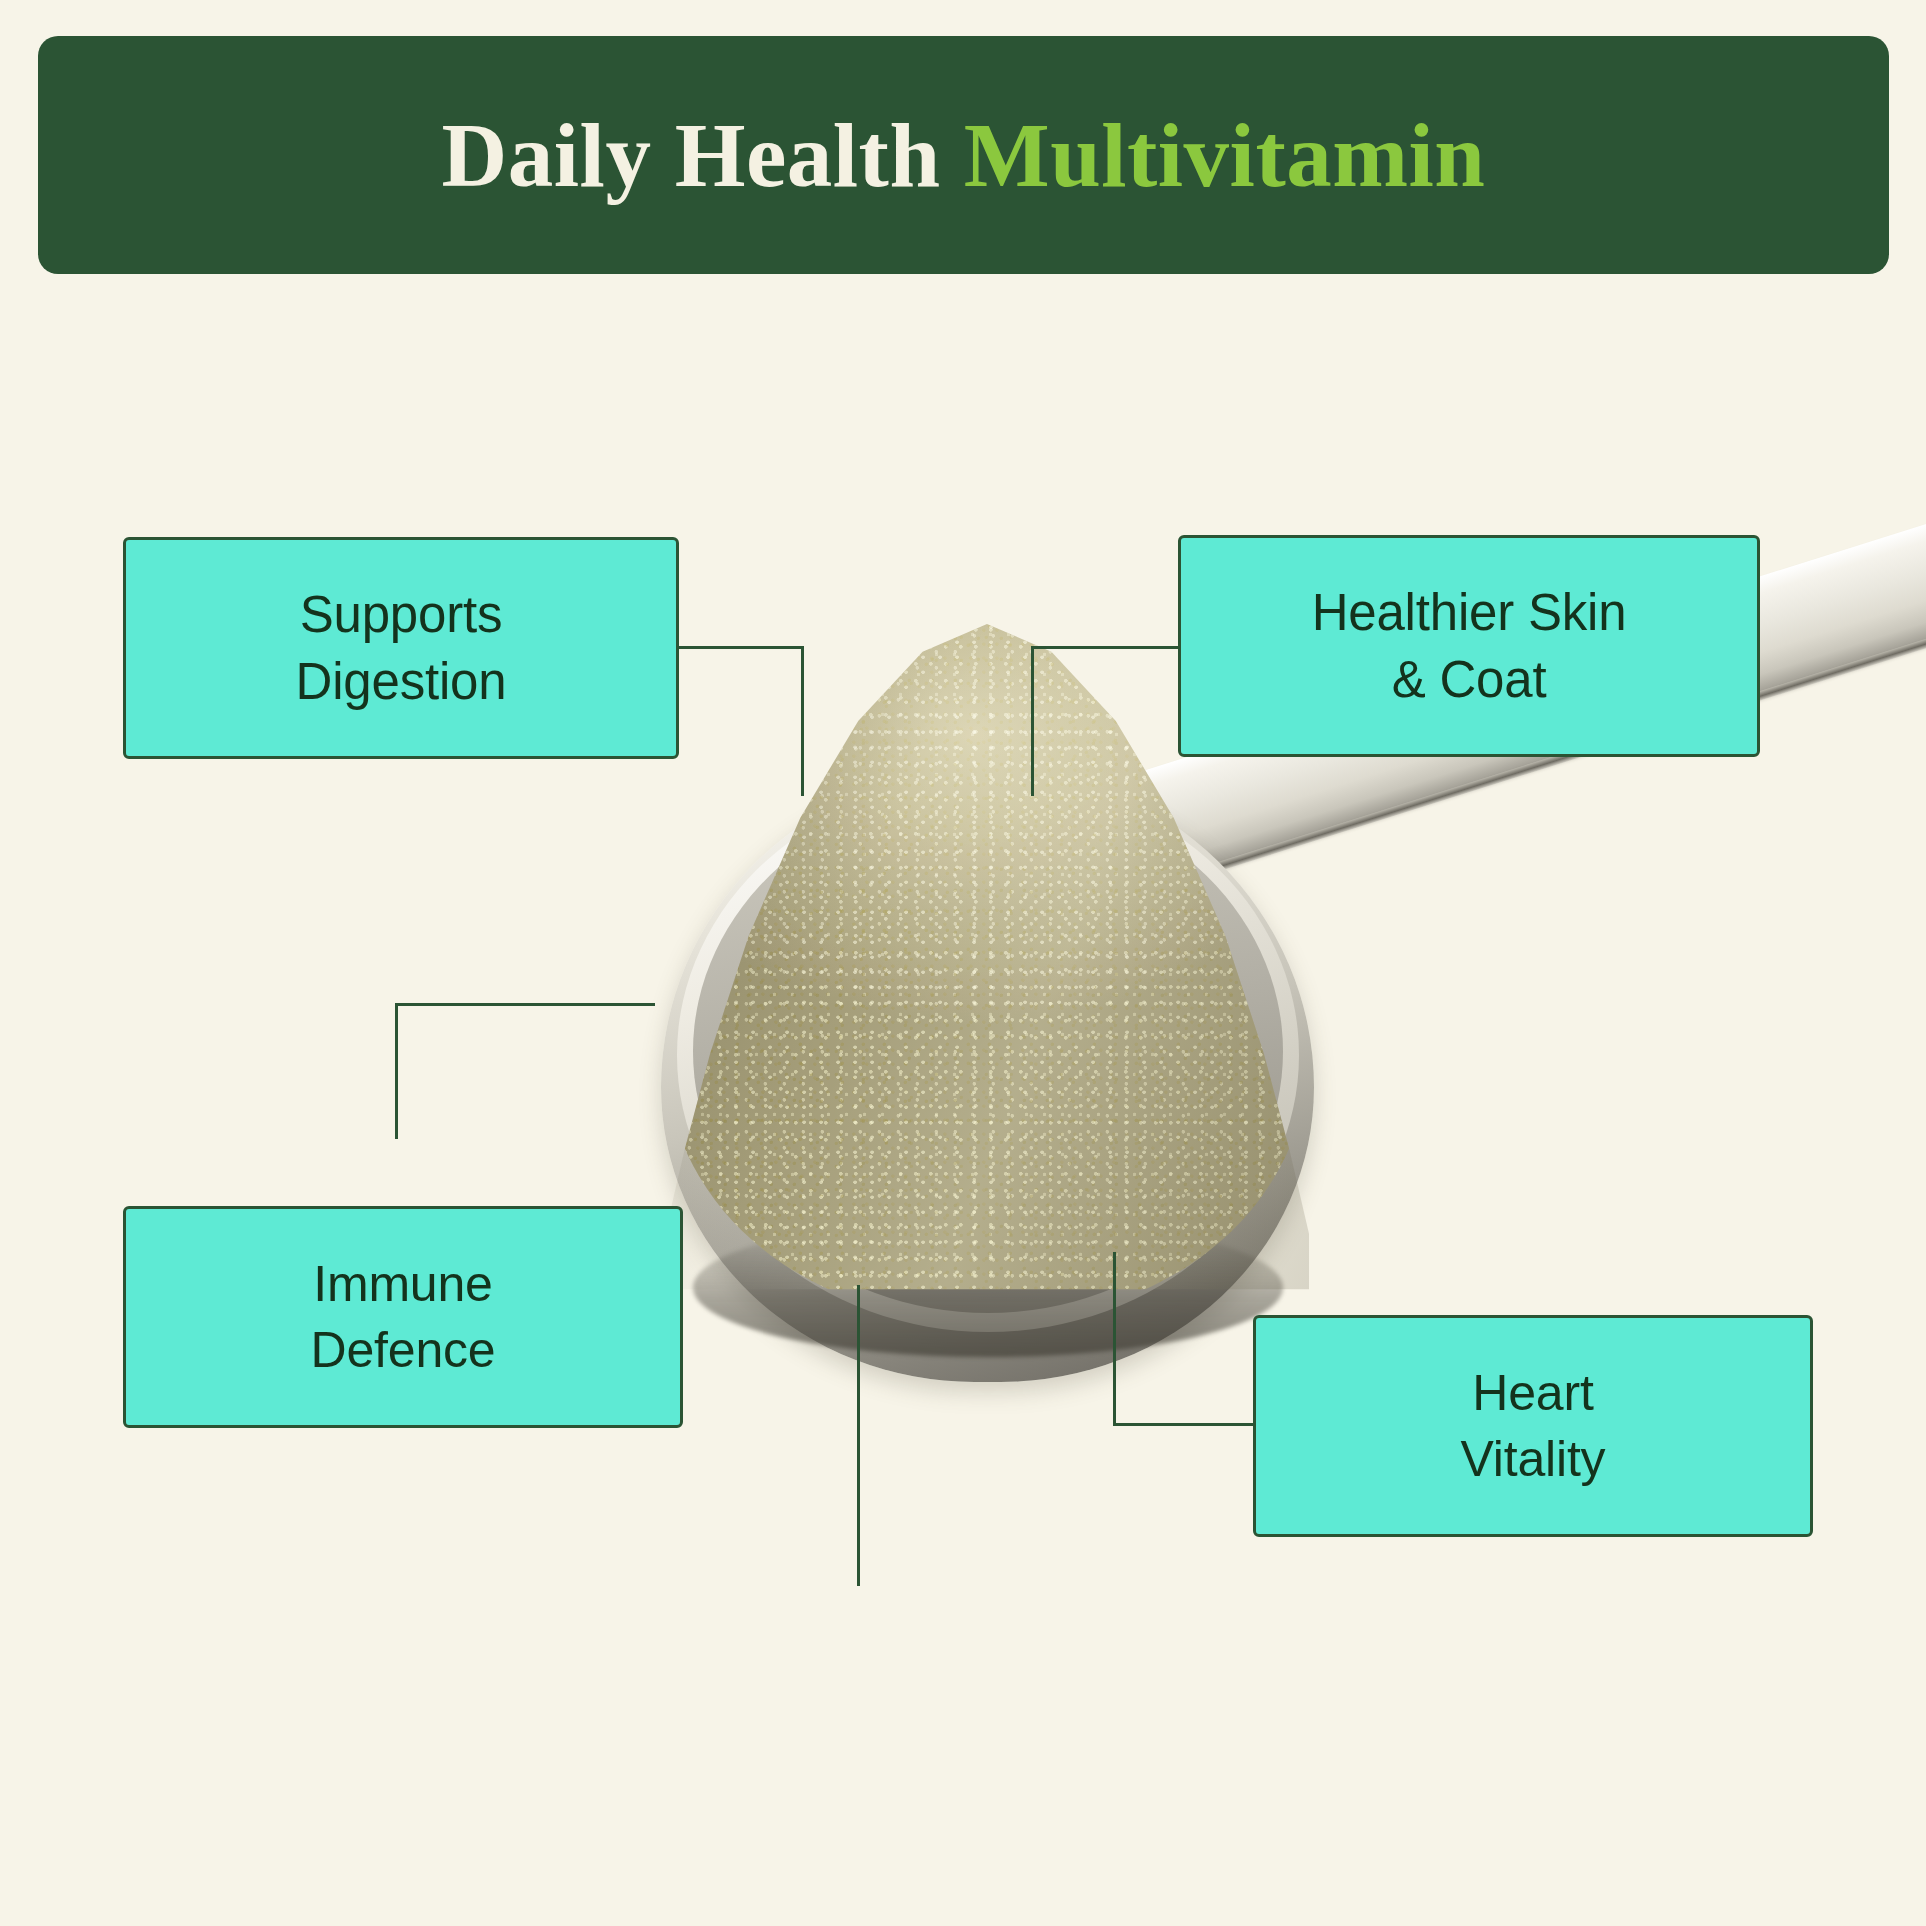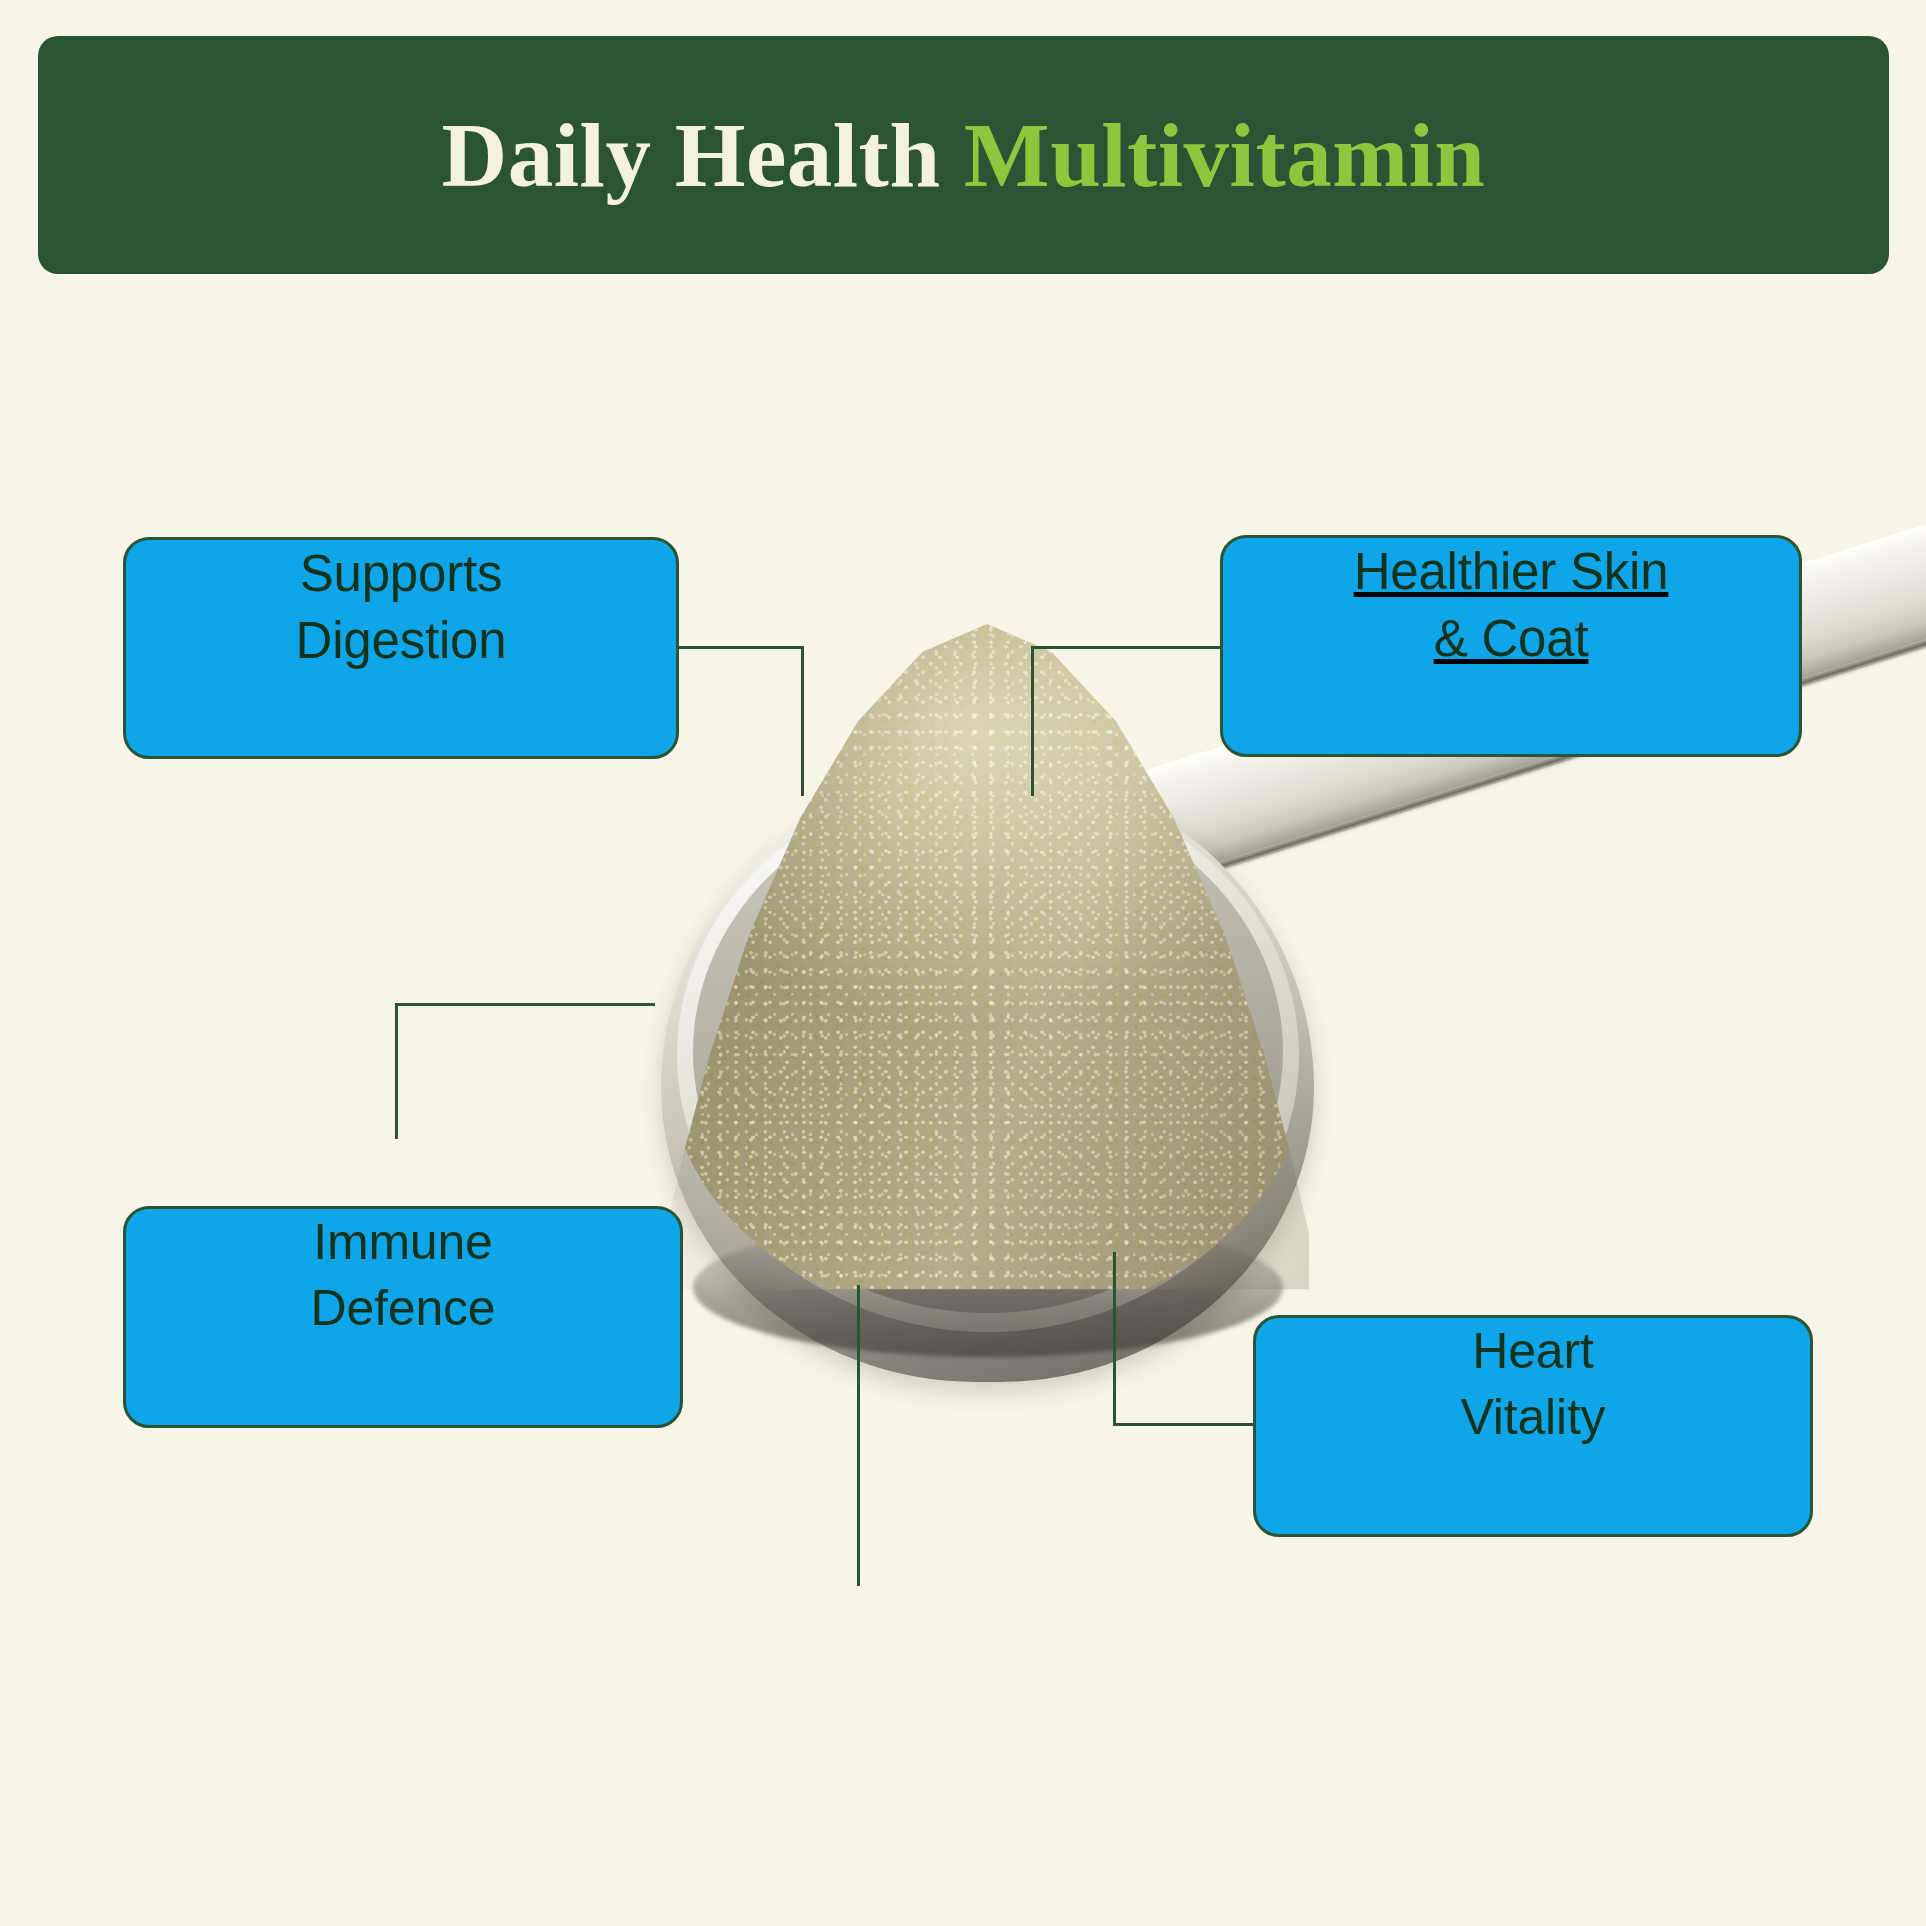--- a/index.html
+++ b/index.html
@@ -129,24 +129,24 @@
   }
 
   
   .conn{position:absolute;background:#2b5434;}
   .conn-h{height:3px;}
   .conn-v{width:3px;}
 
   
   .box{
     position:absolute;
-    background:#0ea5e9;
+    background:#5eead4;
     border:3px solid #2b5434;
-    border-radius:26px;
-    display:flex;justify-content:center;
+    border-radius:6px;
+    display:flex;align-items:center;justify-content:center;
     box-sizing:border-box;
   }
   .box-label{
     color:#14331d;
     font-size:51px;line-height:1.32;
     text-align:center;
     white-space:pre-line;
     font-weight:400;
     letter-spacing:-0.2px;
   }
@@ -188,21 +188,21 @@
   <div class="conn conn-v" style="left:857px;top:1285px;height:301px;"></div>
 
   <div class="conn conn-v" style="left:1113px;top:1252px;height:173px;"></div>
   <div class="conn conn-h" style="left:1113px;top:1423px;width:144px;"></div>
 
   <div class="box" style="left:123px;top:537px;width:556px;height:222px;">
     <span class="box-label">Supports
 Digestion</span>
   </div>
 
-  <div class="box" style="left:1220px;top:535px;width:582px;height:222px;text-decoration:underline;">
+  <div class="box" style="left:1178px;top:535px;width:582px;height:222px;">
     <span class="box-label">Healthier Skin
 &amp; Coat</span>
   </div>
 
   <div class="box box-sm" style="left:123px;top:1162px;width:560px;height:222px;margin-top:44px;">
     <span class="box-label">Immune
 Defence</span>
   </div>
 
   <div class="box box-sm" style="left:1253px;top:1315px;width:560px;height:222px;">

